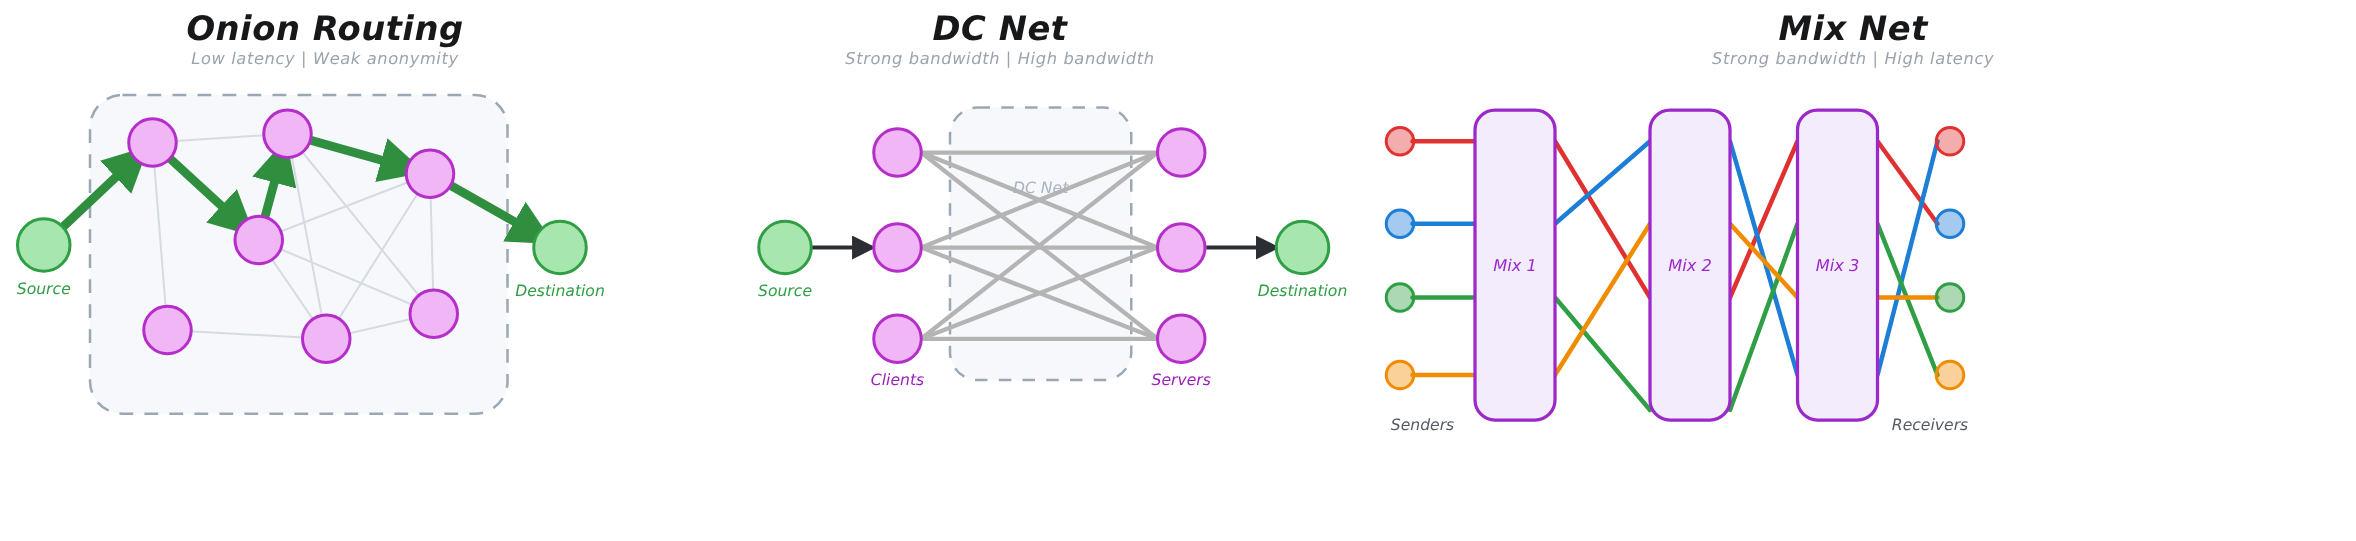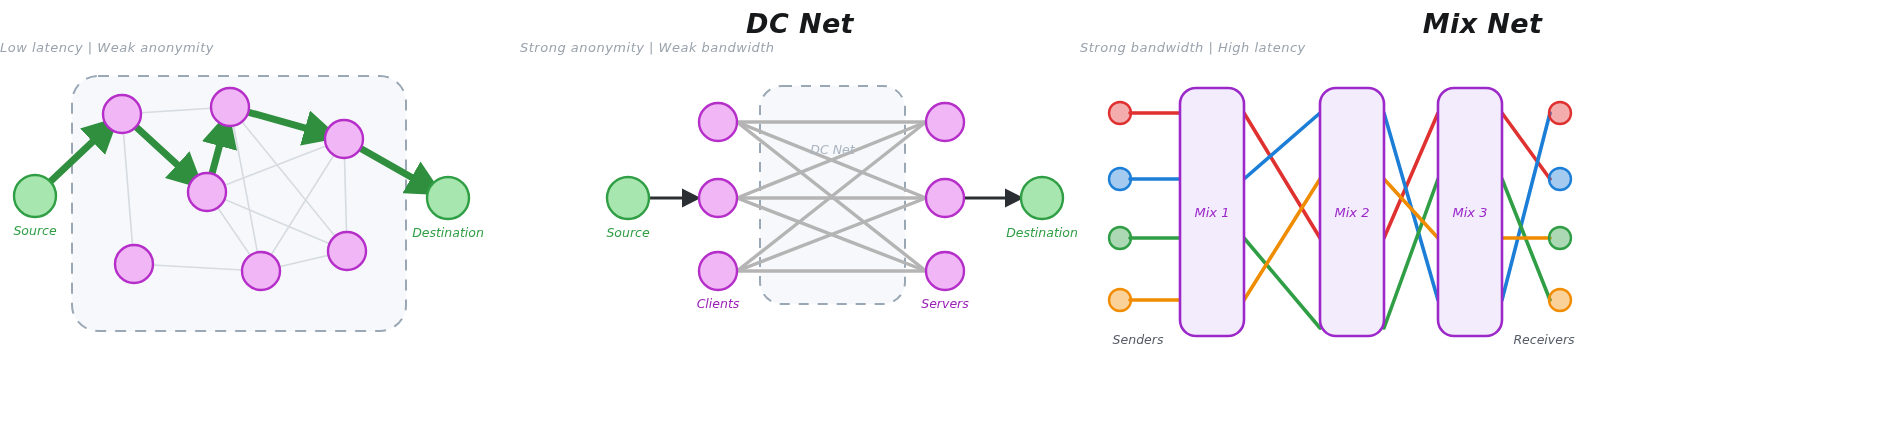--- a/index.html
+++ b/index.html
@@ -9,37 +9,38 @@
   .panel-onion{width:520px;}
   .panel-dc{width:560px;}
   .panel-mix{width:805px;}
   .title{
     position:absolute;left:0;right:0;top:8px;text-align:center;
     font-family:"DejaVu Sans",sans-serif;
     font-size:27px;color:#17181a;letter-spacing:.4px;
     font-style:italic;font-weight:600;
   }
   .subtitle{
-    position:absolute;left:0;right:0;top:40px;text-align:left;
+    position:absolute;left:0;right:0;top:40px;text-align:center;
     font-size:13px;color:#9aa3ad;font-style:italic;letter-spacing:.5px;
   }
   svg{position:absolute;left:0;top:0;overflow:visible;}
   .lbl{font-size:12.5px;font-style:italic;}
   .lbl-green{fill:#2f9e44;}
   .lbl-purple{fill:#9b1fb8;}
   .lbl-grey{fill:#aab4c0;}
   .lbl-dark{fill:#555c66;}
   .mixlabel{font-size:13px;font-style:italic;fill:#9c28c9;}
 </style>
 </head>
 <body>
 
 <div class="board">
 
   <div class="panel panel-onion">
+    <div class="title">Onion Routing</div>
     <div class="subtitle">Low latency  |  Weak anonymity</div>
     <svg id="svg-onion" width="520" height="433">
         <g transform="translate(0,0)">
           <rect x="72" y="76" width="334" height="255" rx="26" fill="#f6f8fb" stroke="#9aa7b5" stroke-width="2" stroke-dasharray="11 9"></rect>
           <line x1="122" y1="114" x2="230" y2="107" stroke="#d6dbe1" stroke-width="1.6"></line>
           <line x1="122" y1="114" x2="207" y2="192" stroke="#d6dbe1" stroke-width="1.6"></line>
           <line x1="122" y1="114" x2="134" y2="264" stroke="#d6dbe1" stroke-width="1.6"></line>
           <line x1="230" y1="107" x2="207" y2="192" stroke="#d6dbe1" stroke-width="1.6"></line>
           <line x1="230" y1="107" x2="344" y2="139" stroke="#d6dbe1" stroke-width="1.6"></line>
           <line x1="230" y1="107" x2="261" y2="271" stroke="#d6dbe1" stroke-width="1.6"></line>
@@ -71,21 +72,21 @@
         <defs>
           <marker id="arrG" viewBox="0 0 10 10" refX="7.2" refY="5" markerWidth="5.2" markerHeight="5.2" orient="auto-start-reverse">
             <path d="M 0 0 L 10 5 L 0 10 z" fill="#2f8f3e"></path>
           </marker>
         </defs>
       </svg>
   </div>
 
   <div class="panel panel-dc">
     <div class="title">DC Net</div>
-    <div class="subtitle">Strong anonymity  |  Weak bandwidth</div>
+    <div class="subtitle">Strong bandwidth  |  High bandwidth</div>
     <svg id="svg-dc" width="560" height="433">
         <g transform="translate(100,70)">
           <rect x="140" y="16" width="145" height="218" rx="22" fill="#f6f8fb" stroke="#9aa7b5" stroke-width="2" stroke-dasharray="10 9"></rect>
           <line x1="117" y1="52" x2="306" y2="52" stroke="#b4b4b4" stroke-width="3.4"></line>
           <line x1="117" y1="52" x2="306" y2="128" stroke="#b4b4b4" stroke-width="3.4"></line>
           <line x1="117" y1="52" x2="306" y2="201" stroke="#b4b4b4" stroke-width="3.4"></line>
           <line x1="117" y1="128" x2="306" y2="52" stroke="#b4b4b4" stroke-width="3.4"></line>
           <line x1="117" y1="128" x2="306" y2="128" stroke="#b4b4b4" stroke-width="3.4"></line>
           <line x1="117" y1="128" x2="306" y2="201" stroke="#b4b4b4" stroke-width="3.4"></line>
           <line x1="117" y1="201" x2="306" y2="52" stroke="#b4b4b4" stroke-width="3.4"></line>

